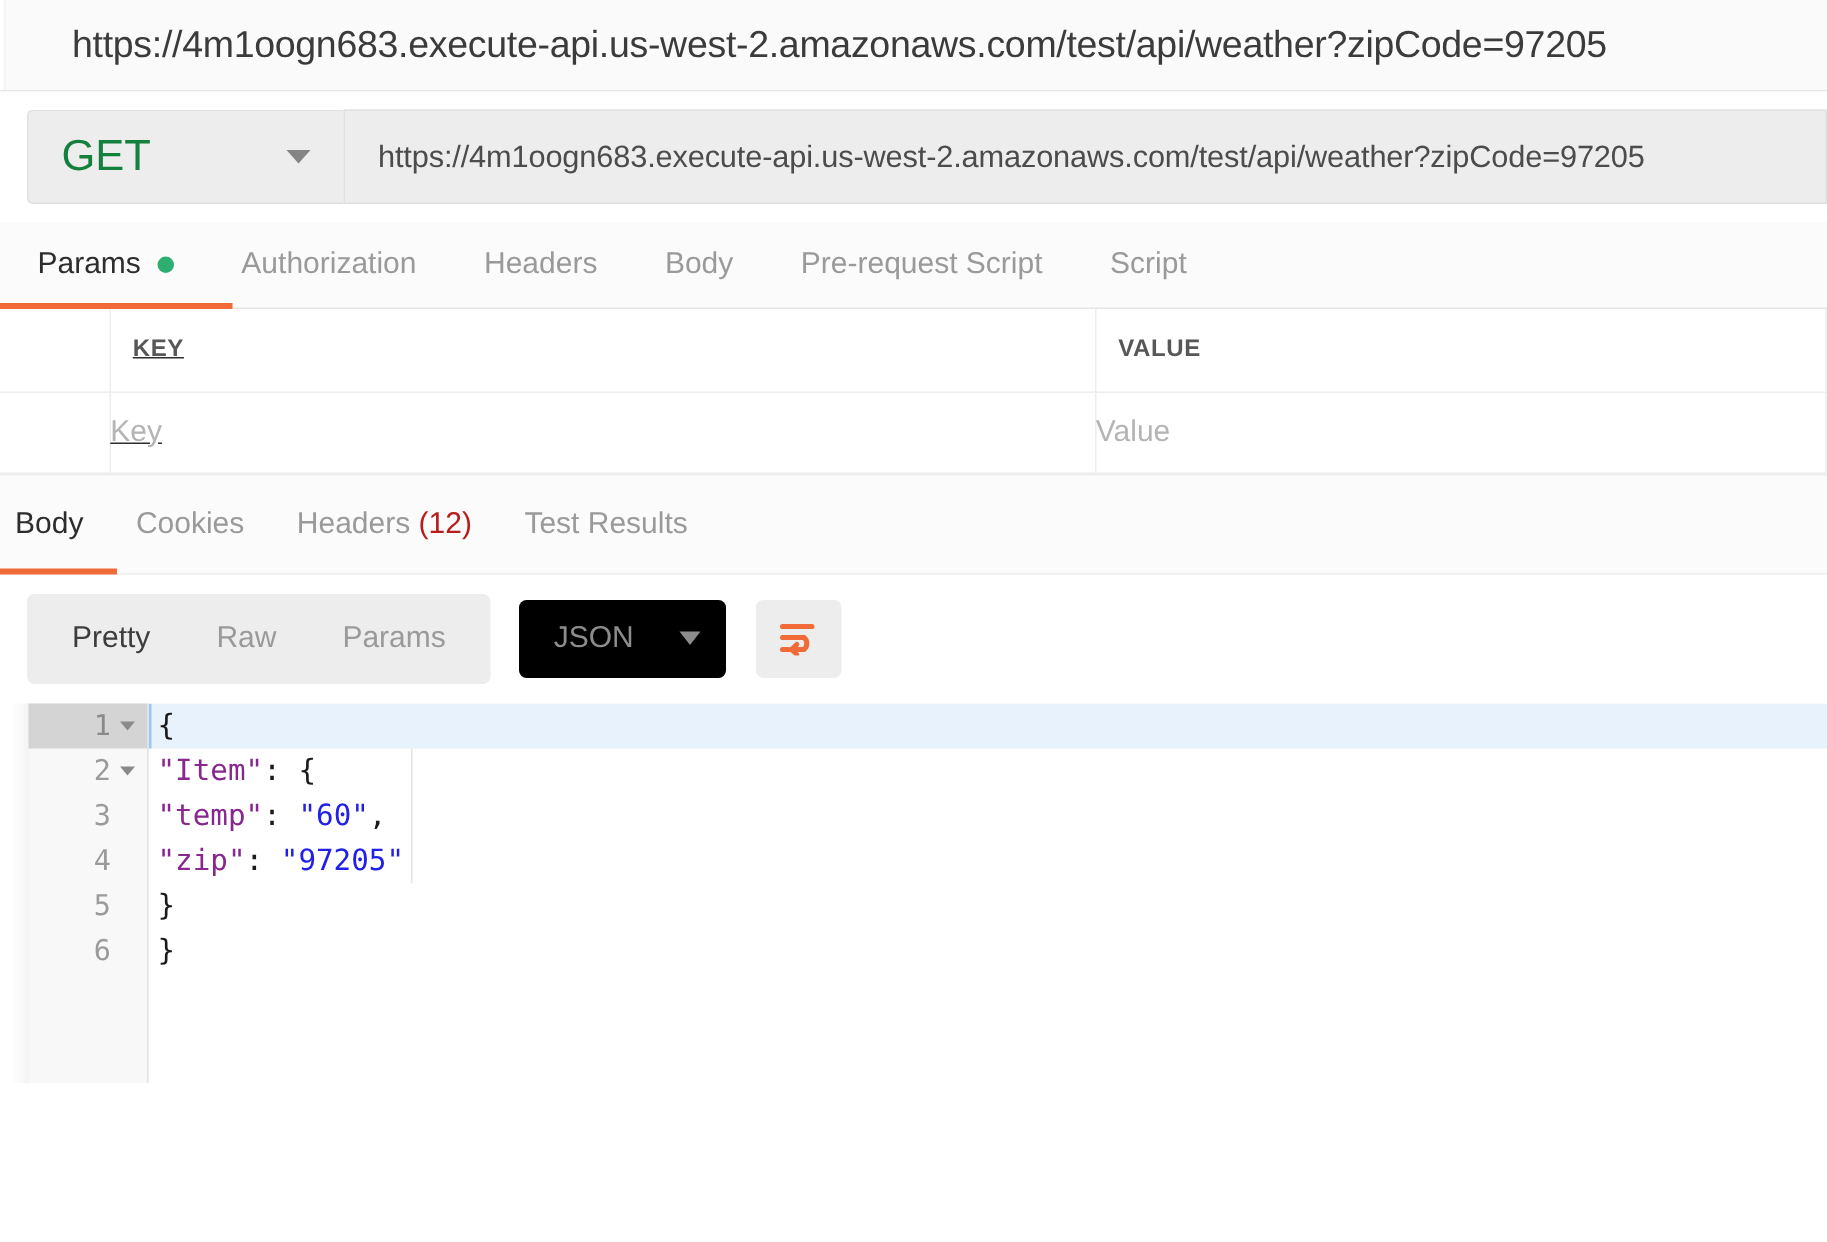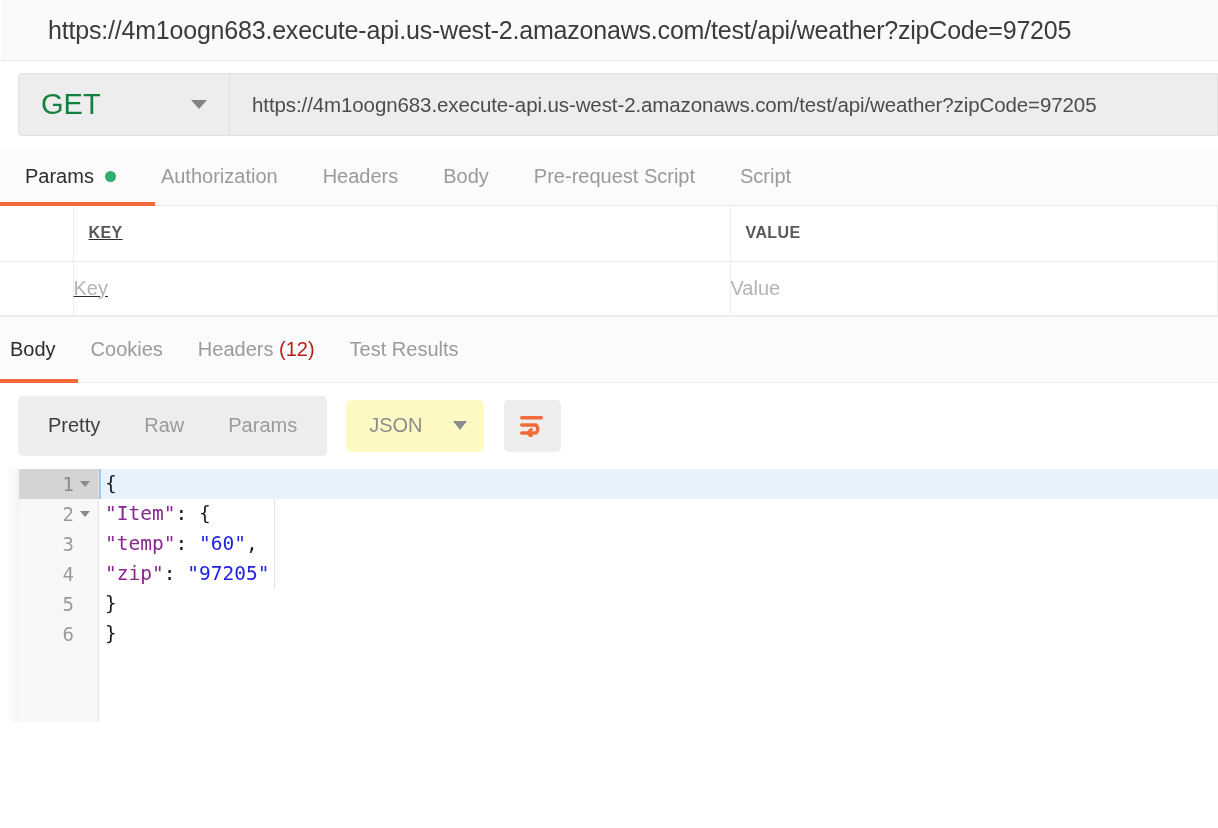--- a/index.html
+++ b/index.html
@@ -218,21 +218,21 @@
   .seg-item {
     font-size: 20px;
     color: #9a9a9a;
     padding: 0 22px;
     cursor: pointer;
     white-space: nowrap;
   }
   .seg-item.active { color: #3d3d3d; }
   .json-select {
     height: 52px;
-    background: #fef9c3;
+    background: #000000;
     border-radius: 5px;
     display: flex;
     align-items: center;
     padding: 0 17px 0 23px;
     margin-left: 19px;
     cursor: pointer;
     gap: 30px;
   }
   .json-select .lbl { font-size: 20px; color: #8c8c8c; }
   .caret-sm {

